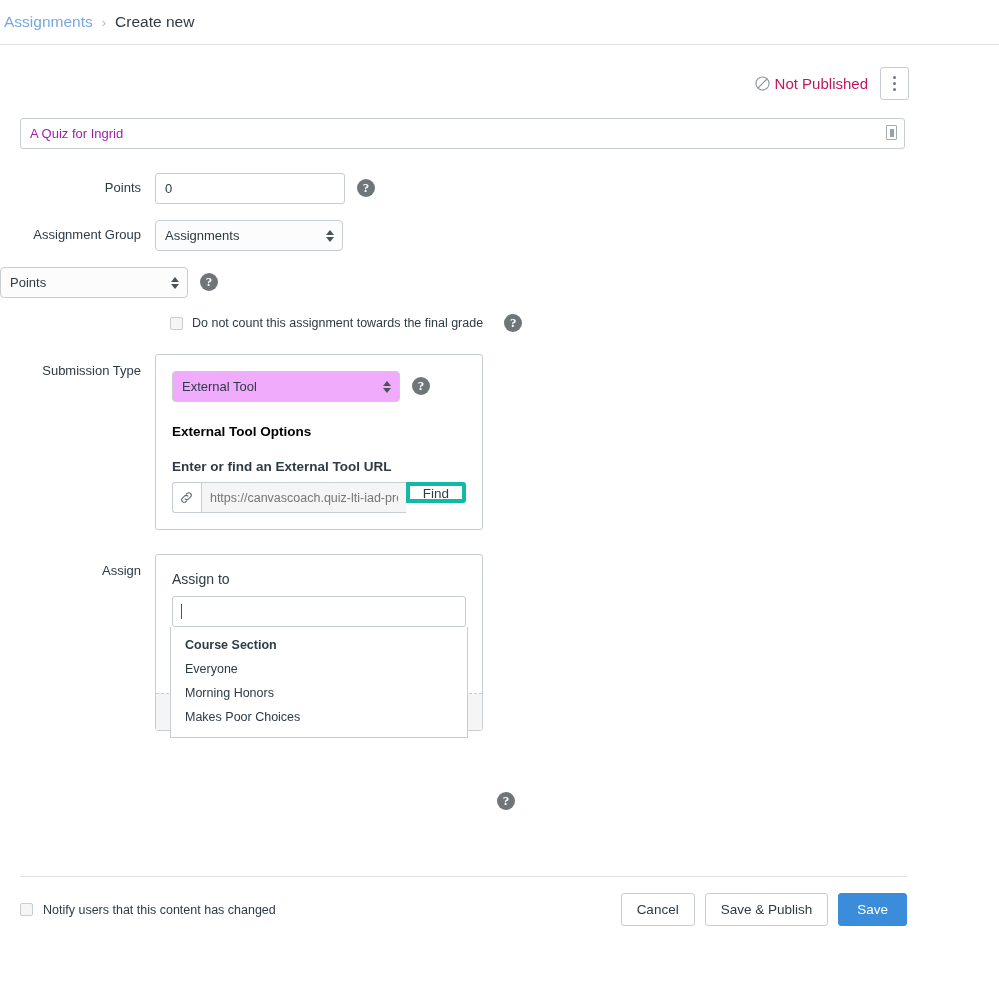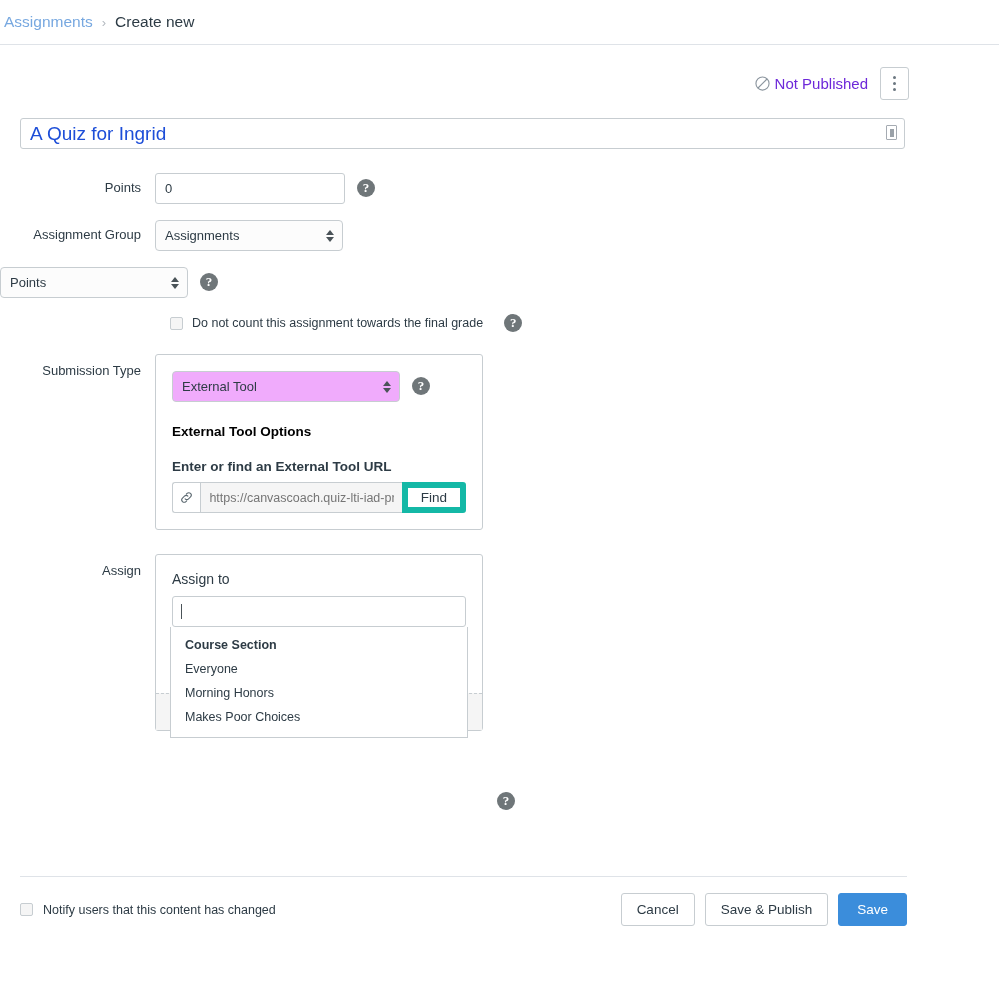--- a/index.html
+++ b/index.html
@@ -25,39 +25,39 @@
   .crumb-current { color: #2d3b45; }
 
   
   .publish-row {
     display: flex; align-items: center; justify-content: flex-end;
     gap: 12px;
     padding: 22px 90px 0 0;
   }
   .pub-status {
     display: flex; align-items: center; gap: 5px;
-    color: #6d28d9; font-size: 15px;
+    color: #be185d; font-size: 15px;
   }
   .ban-icon { width: 15px; height: 15px; display: block; }
   .kebab-btn {
     width: 29px; height: 33px;
     border: 1px solid #c7cdd1; border-radius: 3px;
     background: #fff;
     display: flex; flex-direction: column; align-items: center; justify-content: center;
     gap: 3px; cursor: pointer;
   }
   .kebab-btn i { width: 3px; height: 3px; background: #6b7780; border-radius: 50%; display:block; }
 
   
   .title-wrap { padding: 18px 94px 0 20px; }
   .title-input {
     width: 100%; height: 31px;
     border: 1px solid #c7cdd1; border-radius: 3px;
     padding: 0 30px 0 9px;
-    font-size: 19px; font-family: inherit; color: #1d4ed8;
+    font-size: 13px; font-family: inherit; color: #a21caf;
     background: #fff;
   }
   .title-field { position: relative; }
   .title-badge {
     position: absolute; right: 8px; top: 7px;
     width: 11px; height: 15px;
     border: 1px solid #a5abb2; border-radius: 1px;
     display: flex; align-items: center; justify-content: center;
   }
   .title-badge span { width: 4px; height: 8px; background: #9aa1a8; display: block; }
@@ -124,22 +124,22 @@
     border-radius: 3px 0 0 3px; background: #fff;
     display: flex; align-items: center; justify-content: center;
   }
   .url-input {
     width: 212px; height: 31px;
     border: 1px solid #c7cdd1; border-right: none;
     background: #f5f5f5; padding: 0 8px;
     font-size: 12.5px; font-family: inherit; color: #8b959e;
   }
   .find-btn {
-    height: 31px; padding: 0 13px;
-    border: 6px solid #14b8a6; border-radius: 0 3px 3px 0;
+    height: 21px; padding: 0 13px;
+    border: 4px solid #14b8a6; border-radius: 0 3px 3px 0;
     background: #fff; font-size: 13.5px; color: #2d3b45;
     font-family: inherit; cursor: pointer;
   }
 
   
   .assign-card { position: relative; width: 328px; }
   .assign-title { font-size: 14px; font-weight: normal; margin: 0 0 9px 0; }
   .assign-input {
     width: 100%; height: 31px;
     border: 1px solid #c7cdd1; border-radius: 3px; background: #fff;

